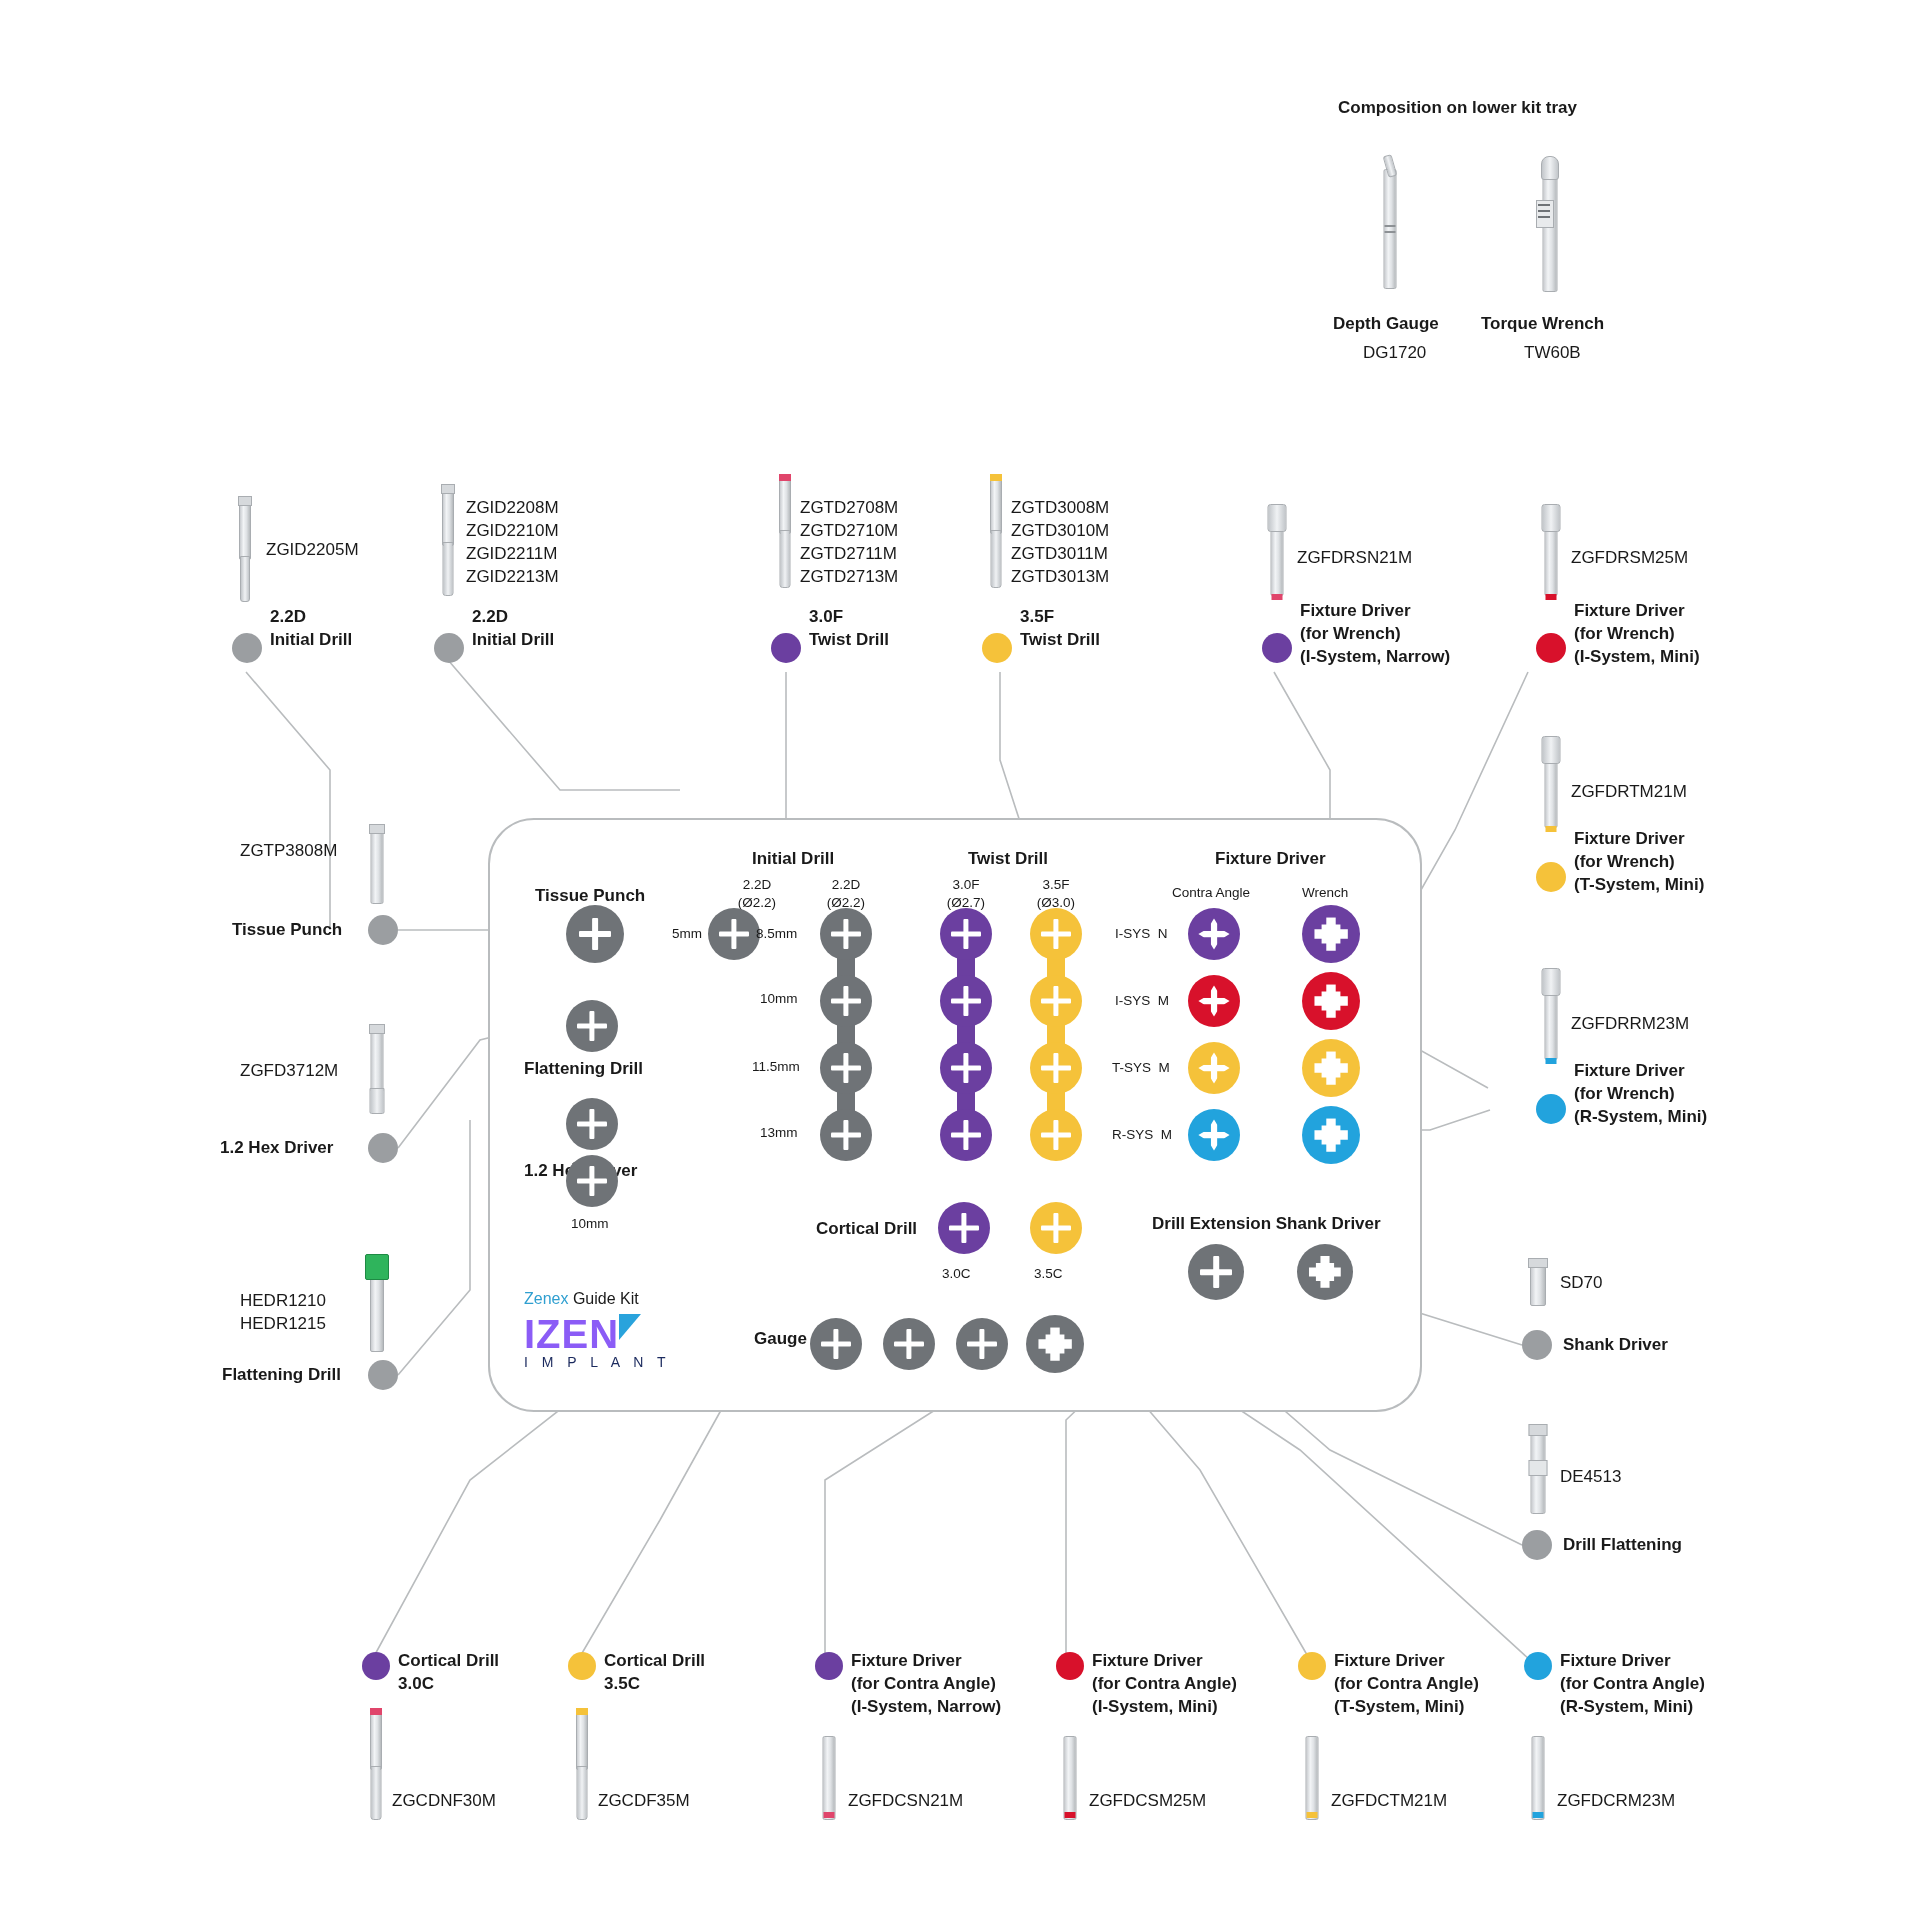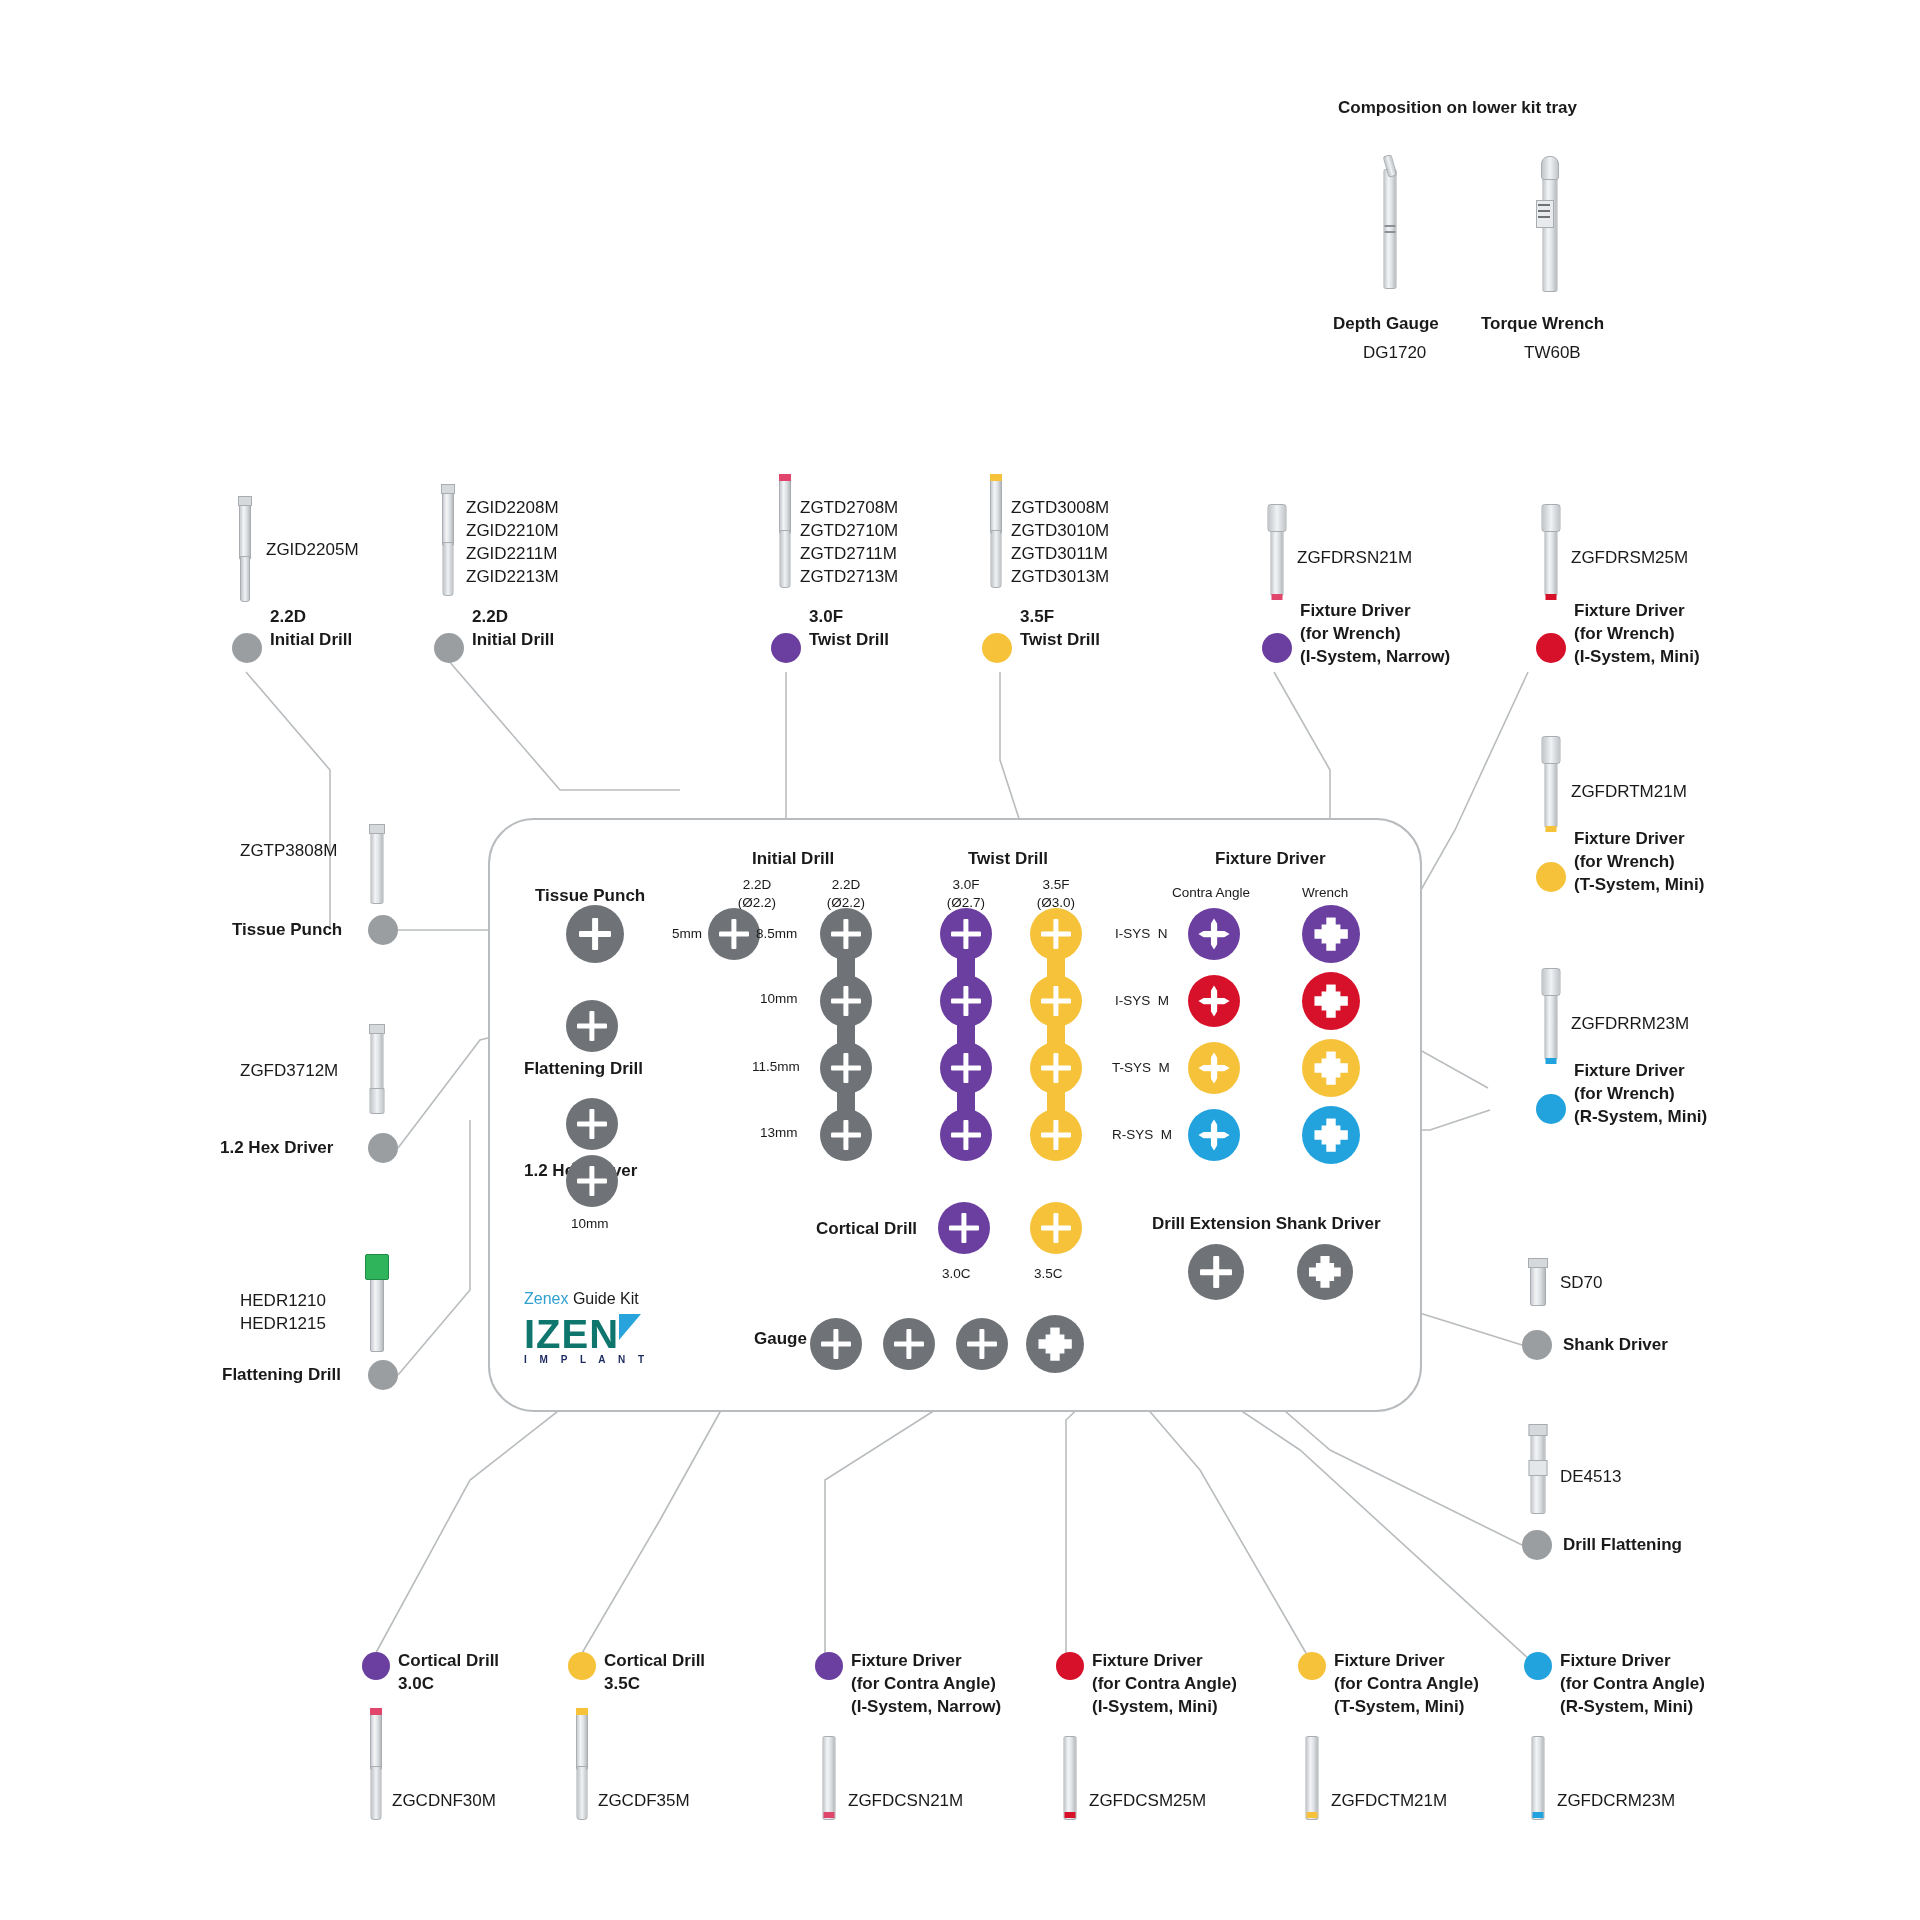--- a/index.html
+++ b/index.html
@@ -64,22 +64,22 @@
 
   
   .instr{position:absolute;}
   .instr .shaft{position:absolute;left:50%;transform:translateX(-50%);background:linear-gradient(90deg,#c9ccd0 0%,#f2f4f6 35%,#dfe2e5 65%,#b6babd 100%);border:1px solid #a9adb1;}
   .instr .band{position:absolute;left:50%;transform:translateX(-50%);}
   .instr .tip{position:absolute;left:50%;transform:translateX(-50%);background:linear-gradient(90deg,#c2c6ca,#f0f2f4,#c2c6ca);border:1px solid #a9adb1;}
 
   .izen-wrap{position:absolute;}
   .izen-kit{font-size:16px;}
   .izen-kit .zenex{color:#2f9fd0;}
-  .izen-logo{font-size:40px;font-weight:bold;letter-spacing:1px;color:#0f766e;line-height:1;}
-  .izen-sub{font-size:10px;letter-spacing:5px;color:#1b2a5e;font-weight:bold;}
+  .izen-logo{font-size:40px;font-weight:bold;letter-spacing:1px;color:#8b5cf6;line-height:1;}
+  .izen-sub{font-size:14px;letter-spacing:5px;color:#1b2a5e;}
   .izen-tri{display:inline-block;width:0;height:0;border-left:22px solid #29a3dc;border-bottom:26px solid transparent;vertical-align:top;}
 </style>
 </head>
 <body>
 
 <div id="stage">
 
   <svg class="lines" viewBox="0 0 1920 1920">
     <g fill="none" stroke="#b9bcbe" stroke-width="1.6">
 

